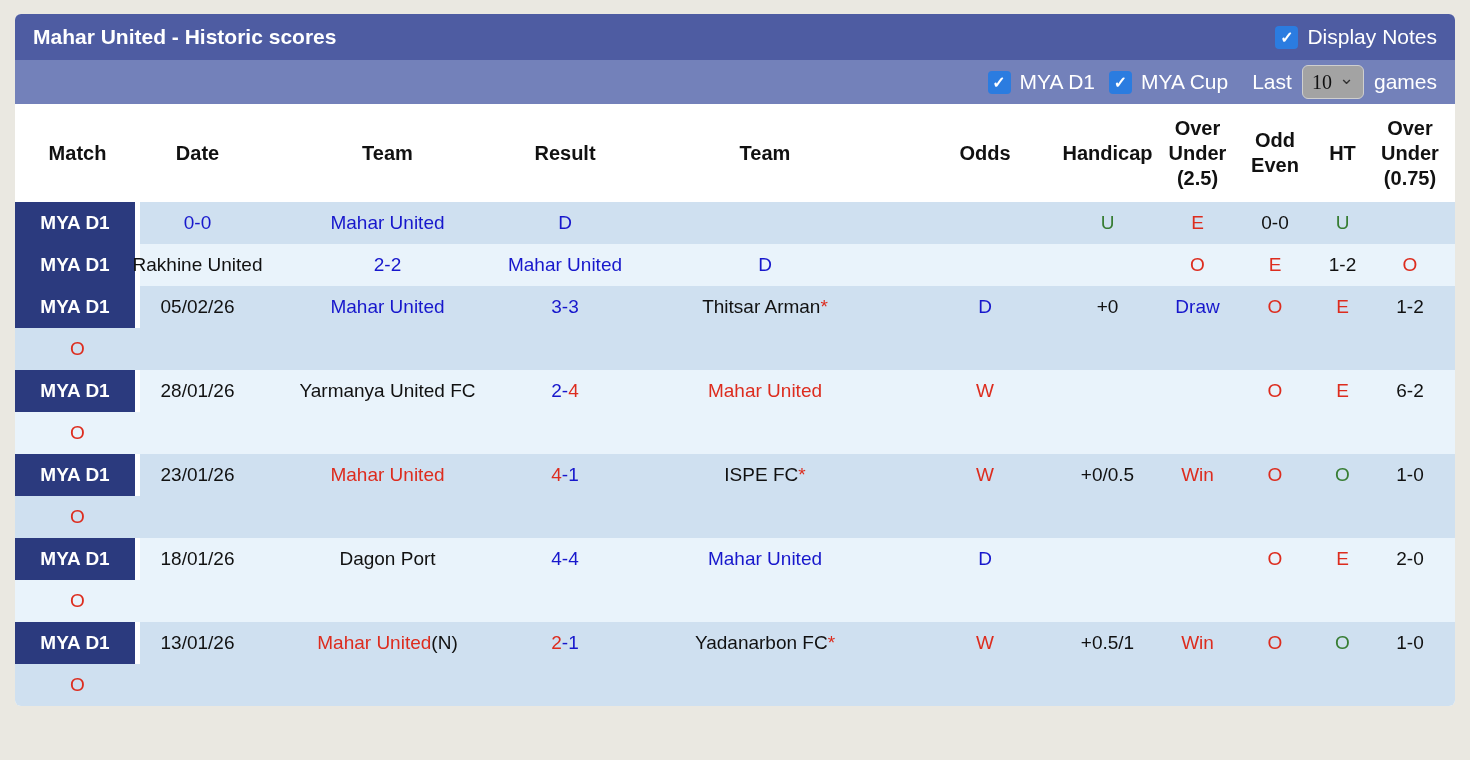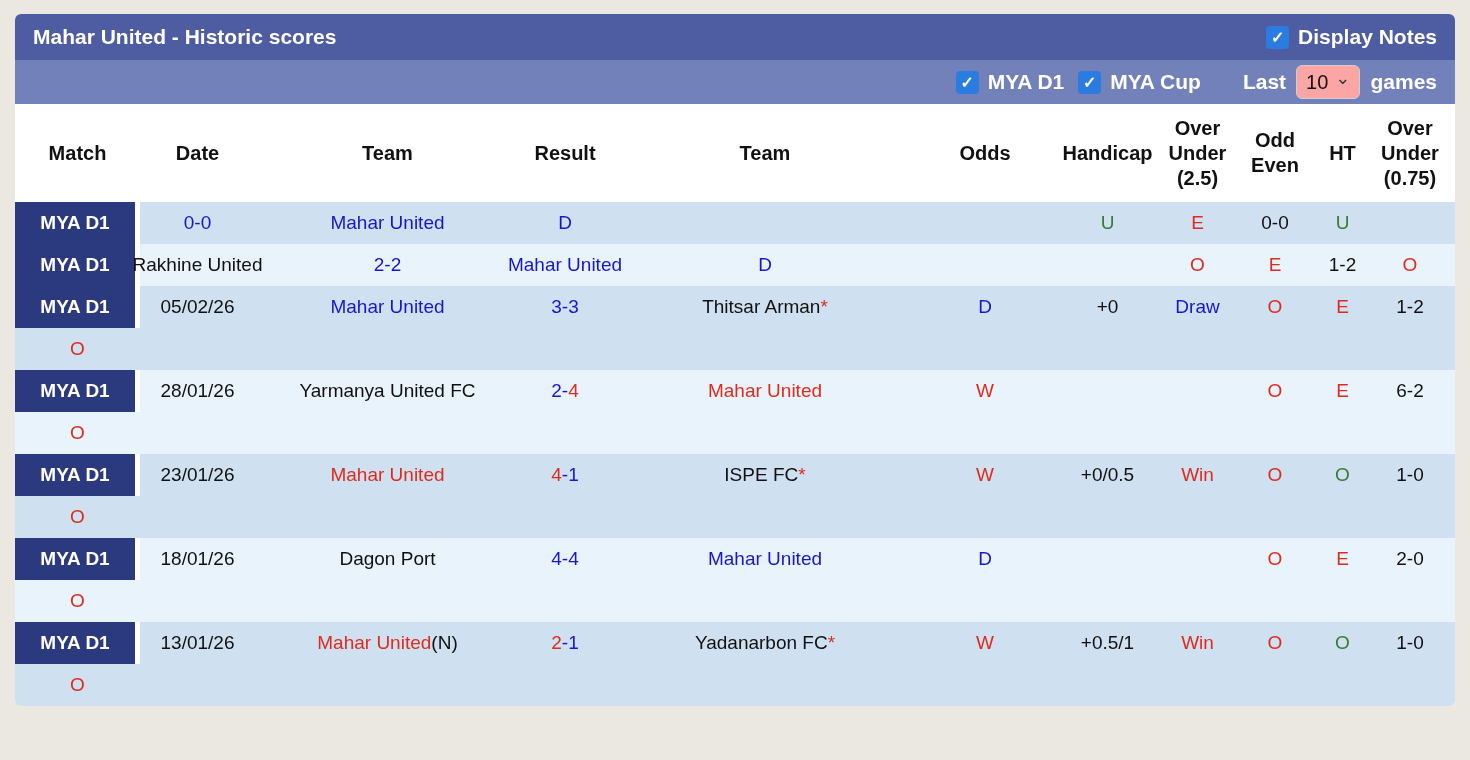--- a/index.html
+++ b/index.html
@@ -12,35 +12,35 @@
     width:1440px;margin:14px auto 0 auto;border-radius:6px;overflow:hidden;
     background:#ffffff;
   }
   
   .title-bar{
     background:#4e5ca2;height:46px;display:flex;align-items:center;
     justify-content:space-between;padding:0 18px;box-sizing:border-box;
   }
   .title-bar .title{color:#fff;font-size:21px;font-weight:bold;}
   .bar-right{display:flex;align-items:center;gap:9px;}
-  .bar-label{color:#fff;font-size:21px;font-weight:bold;}
+  .bar-label{color:#fff;font-size:21px;font-weight:normal;}
   .checkbox{
     width:23px;height:23px;border-radius:4px;background:#2b7ce0;
     display:flex;align-items:center;justify-content:center;
     color:#fff;font-size:16px;font-weight:bold;cursor:pointer;flex:0 0 auto;
   }
   .filter-bar{
     background:#7381ba;height:44px;display:flex;align-items:center;
     justify-content:flex-end;gap:10px;padding:0 18px;box-sizing:border-box;
   }
   .league-toggle{display:flex;align-items:center;gap:9px;margin-right:14px;}
-  .last-label{margin-left:18px;}
+  .last-label{}
   .games-select{
-    background:#fca5a5;border:1px solid #cfcfcf;border-radius:6px;height:32px;
-    display:flex;align-items:center;gap:7px;padding:0 9px;cursor:pointer;
+    background:#a3a3a3;border:1px solid #cfcfcf;border-radius:6px;height:32px;
+    display:flex;align-items:center;gap:7px;padding:0 9px;cursor:pointer;font-family:Liberation Serif, serif;
   }
   .games-select .val{font-size:20px;color:#111;}
   .games-select .chev{font-size:18px;color:#333;line-height:10px;margin-top:-8px;}
   
   .grid-row{
     display:grid;
     grid-template-columns:125px 115px 265px 90px 310px 130px 115px 65px 90px 45px 90px;
     align-items:stretch;
   }
   .thead{background:#fff;}

